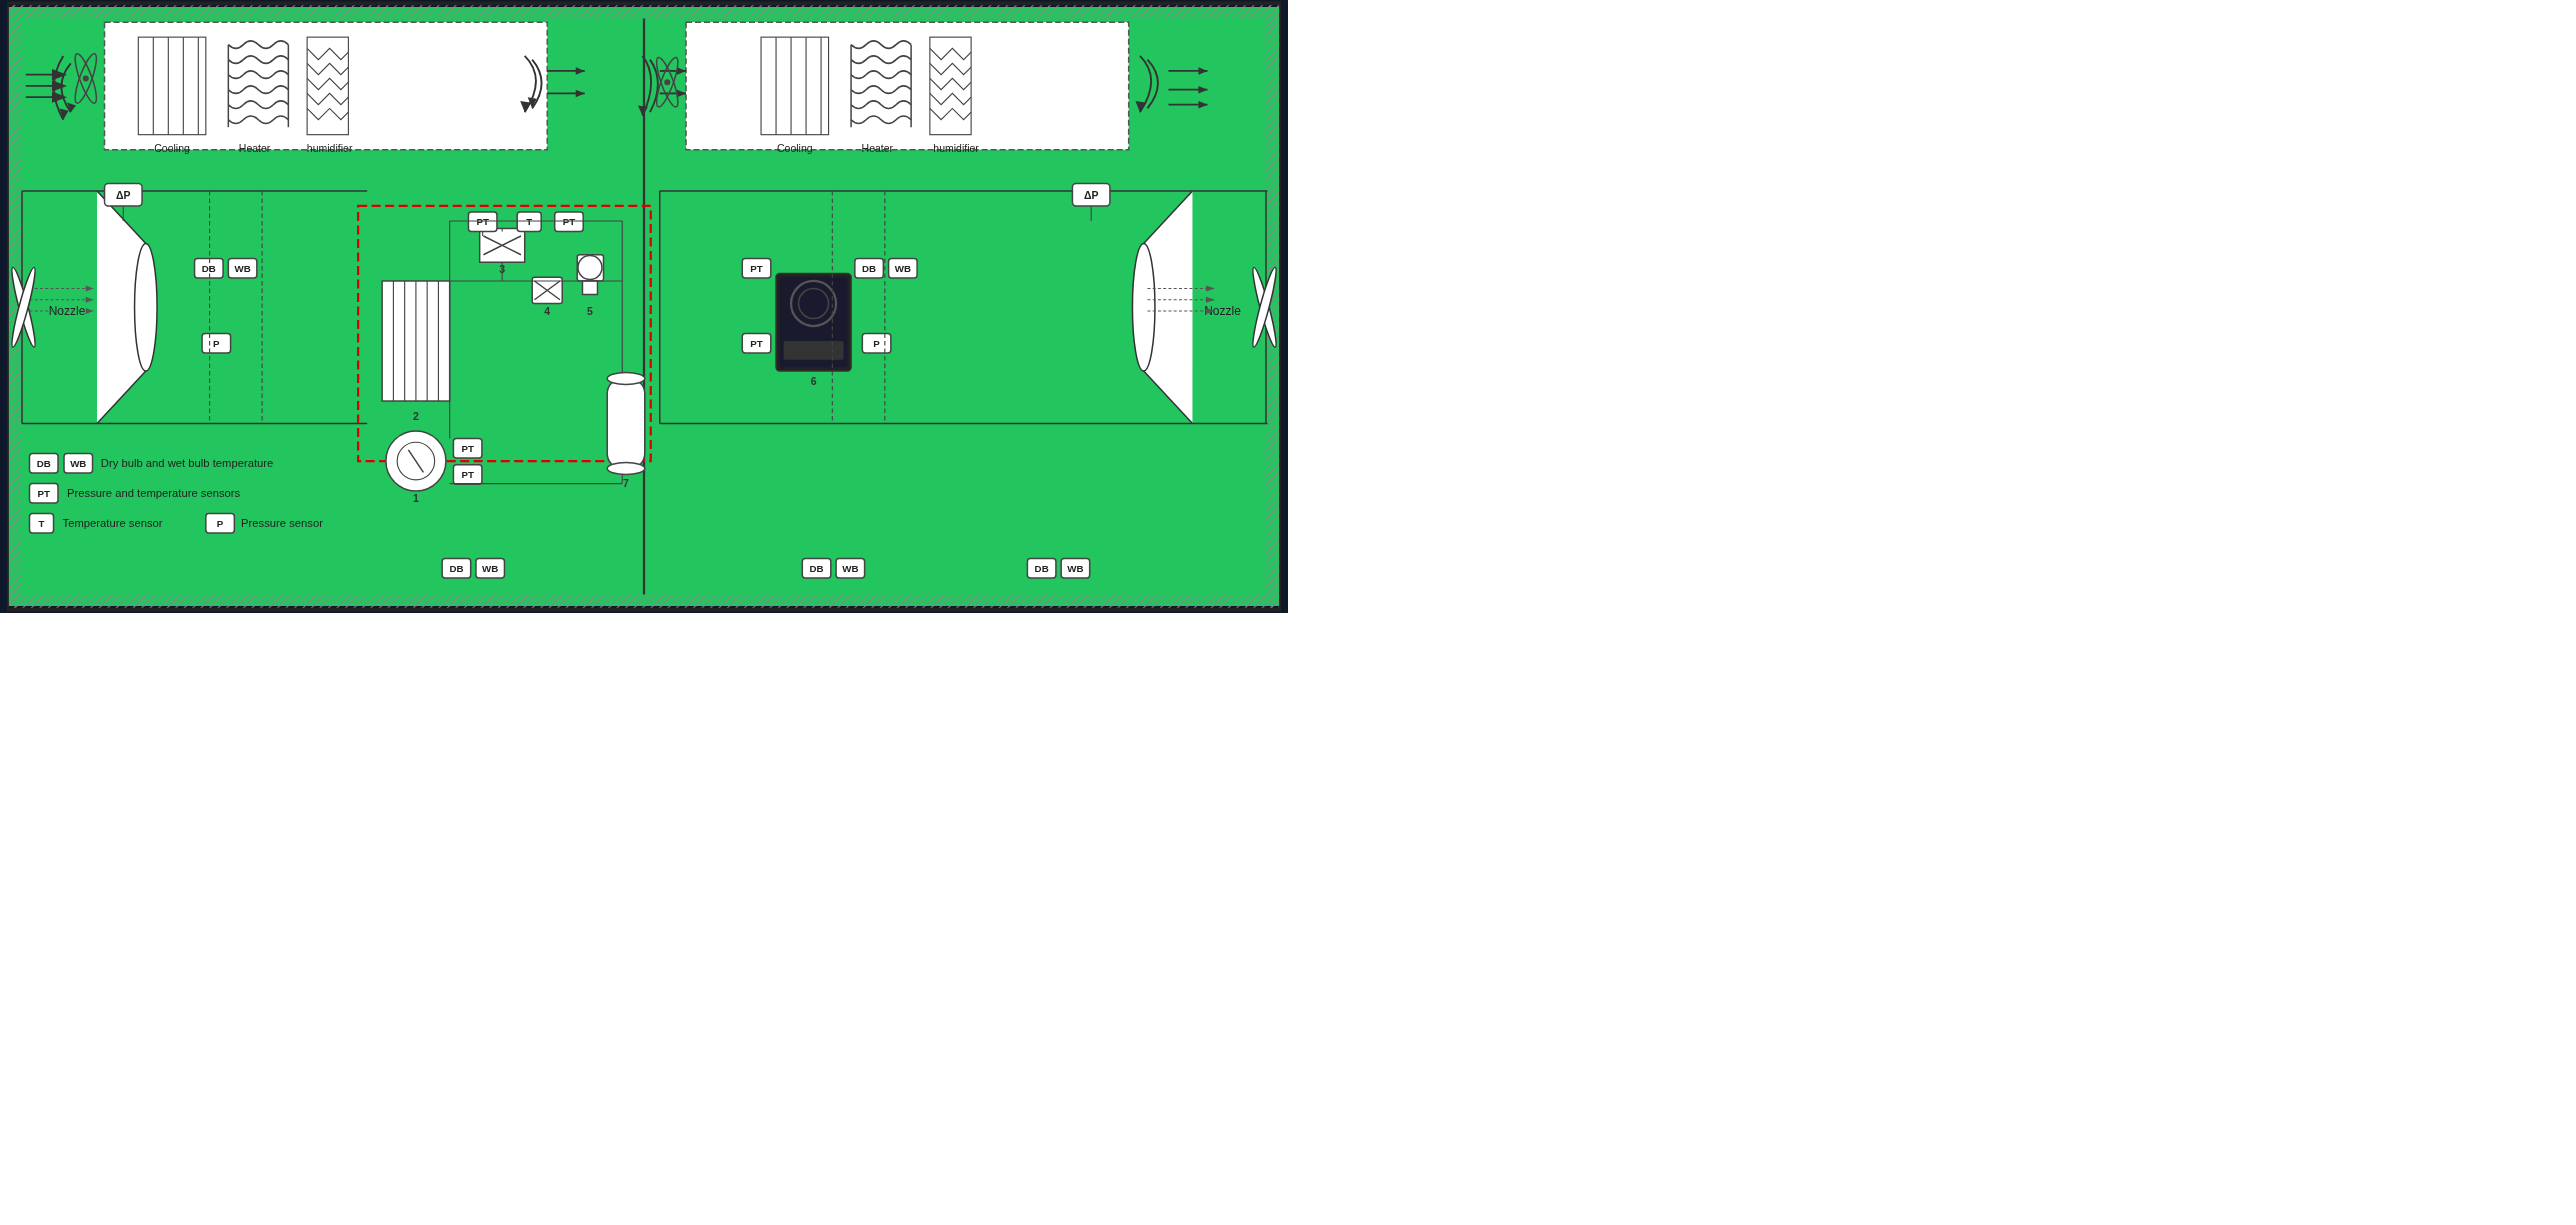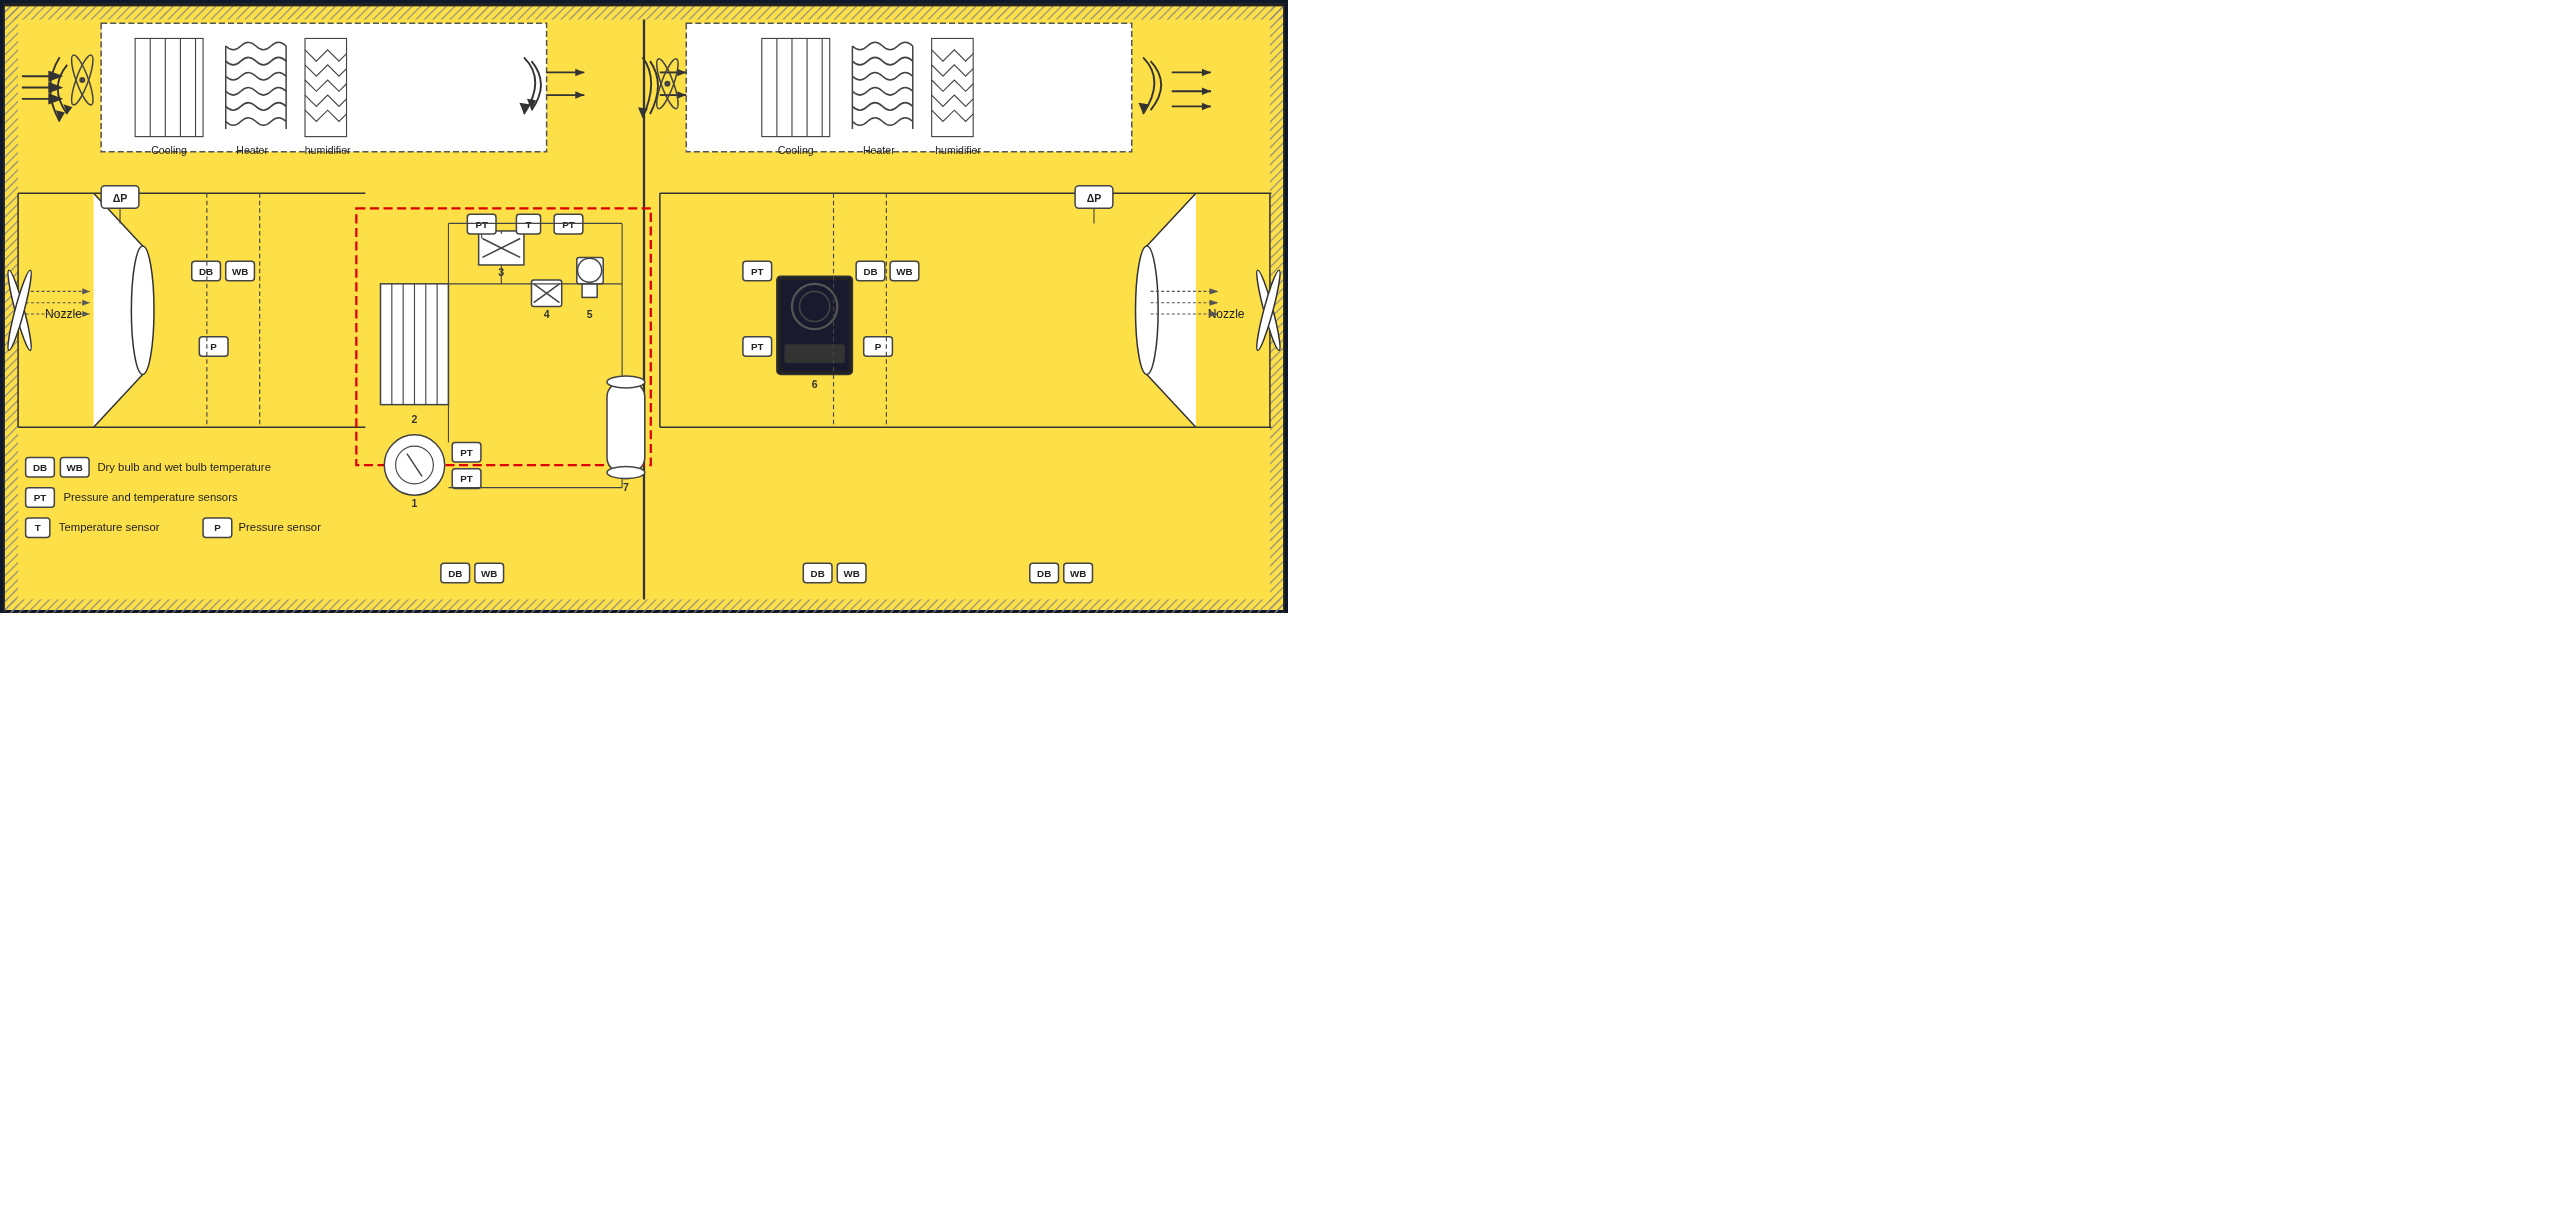--- a/index.html
+++ b/index.html
@@ -6,25 +6,26 @@
     body {
       background: #fff;
       font-family: Arial, sans-serif;
       width: 1288px;
       height: 613px;
       overflow: hidden;
     }
     .main-container {
       width: 1288px;
       height: 613px;
-      border: 3px solid #0f172a;
-      background: #fde047;
+      border: 7px solid #0f172a;
+      background: #22c55e;
       position: relative;
       display: flex;
       flex-direction: row;
+      align-items: center;
     }
 
     text {
       font-family: Arial, sans-serif;
     }
   </style>
 </head>
 <body>
 
 <div class="main-container">

